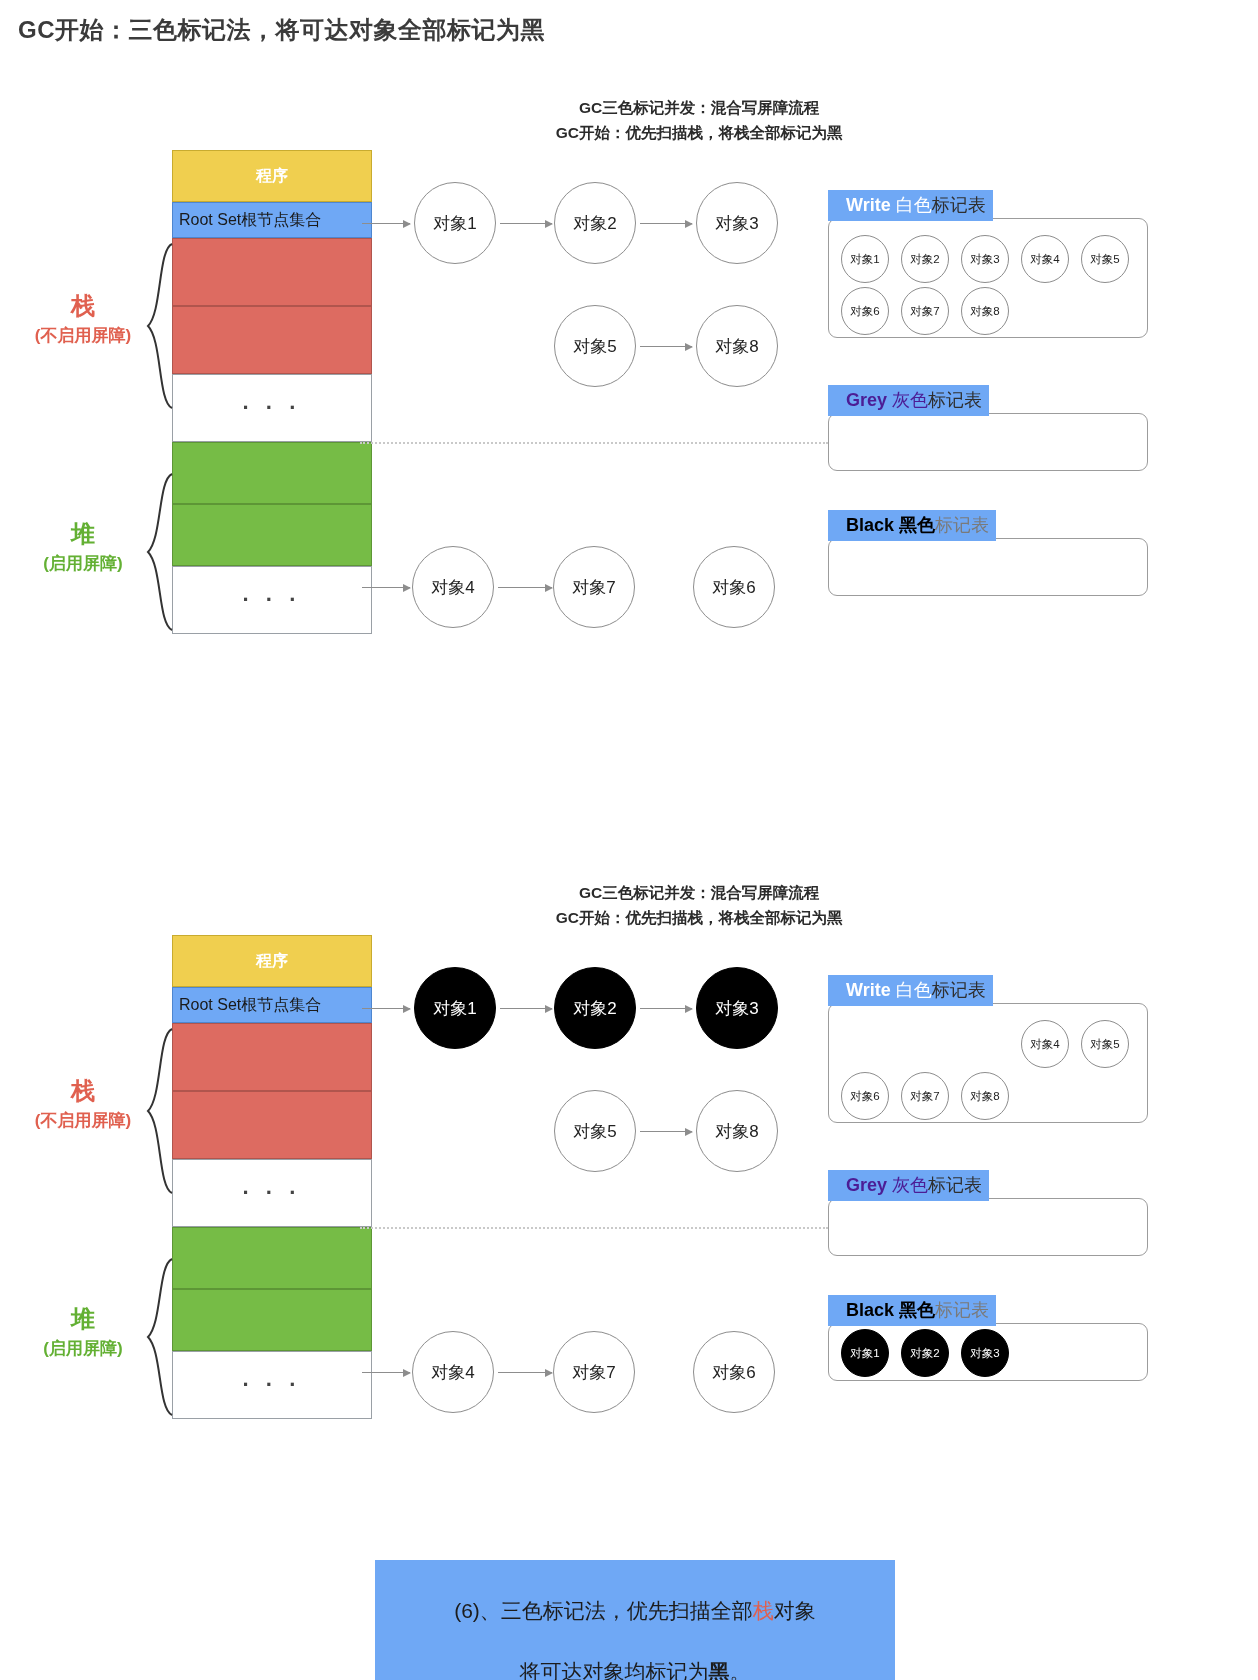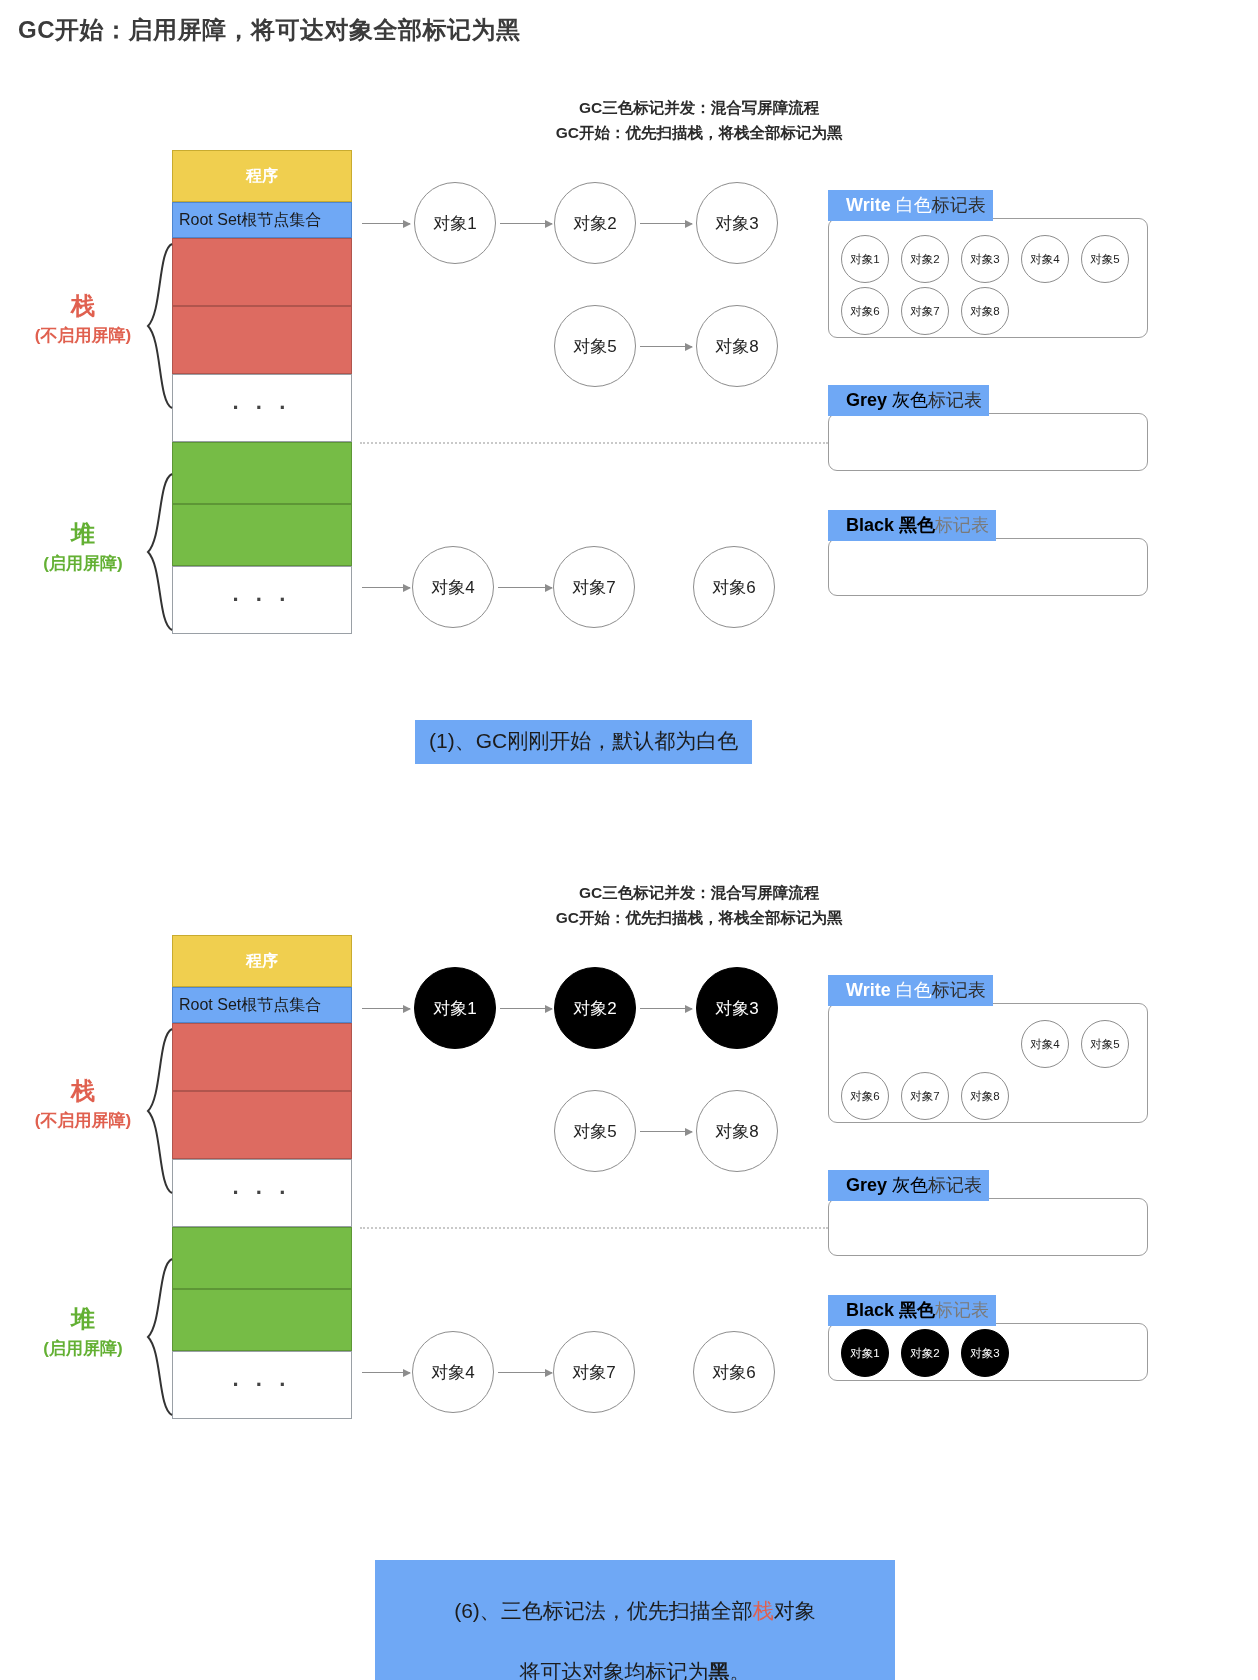--- a/index.html
+++ b/index.html
@@ -32,21 +32,21 @@
     font-weight: bold;
     color: #2b2b2b;
     left: 70px;
   }
   .subtitle.l1 { top: 8px; }
   .subtitle.l2 { top: 33px; }
 
   
   .memcol { position: absolute; left: 172px; width: 188px; }
   .memrow {
-    width: 180px;
+    width: 200px;
     border: 1px solid #9aa0a6;
     position: relative;
     display: flex; align-items: center; justify-content: center;
     font-size: 15px;
   }
   .row-program {
     height: 52px; background: #f0cf4f; border-color: #c8ab2f;
     color: #ffffff; font-weight: bold; font-size: 16px;
   }
   .row-rootset {
@@ -102,21 +102,21 @@
     padding: 3px 7px 4px 18px;
     font-size: 18px;
     white-space: nowrap;
     z-index: 3;
   }
   .mt-head .en { font-weight: bold; }
   .mt-head .zh1 { font-weight: normal; }
   .mt-head .zh2 { font-weight: normal; }
   .head-white .en, .head-white .zh1 { color: #ffffff; }
   .head-white .zh2 { color: #2f2f2f; }
-  .head-grey .en, .head-grey .zh1 { color: #000000; }
+  .head-grey .en, .head-grey .zh1 { color: #4c1d95; }
   .head-grey .zh2 { color: #2f2f2f; }
   .head-black .en, .head-black .zh1 { color: #000000; font-weight: bold; }
   .head-black .zh2 { color: #7a7a7a; font-weight: normal; }
 
   .mt-body {
     position: absolute;
     border: 1.4px solid #9c9c9c;
     border-radius: 9px;
     background: #ffffff;
   }
@@ -139,21 +139,21 @@
     padding: 6px 14px 8px 14px;
     line-height: 1.45;
     white-space: pre-line;
   }
   .cap-red { color: #e0604f; }
   .cap-bold { font-weight: bold; }
 </style>
 </head>
 <body>
 
-<div class="page-title">GC开始：启用屏障，将可达对象全部标记为黑</div>
+<div class="page-title">GC开始：三色标记法，将可达对象全部标记为黑</div>
 
 <div class="panel panel-1">
 
   <div class="subtitle l1">GC三色标记并发：混合写屏障流程</div>
   <div class="subtitle l2">GC开始：优先扫描栈，将栈全部标记为黑</div>
 
   <div class="memcol" style="top:60px;">
     <div class="memrow row-program">程序</div>
     <div class="memrow row-rootset">Root Set根节点集合</div>
     <div class="memrow row-red"></div>
@@ -220,21 +220,20 @@
   <div class="mt-head head-grey" style="left:828px; top:295px;">
     <span class="en">Grey </span><span class="zh1">灰色</span><span class="zh2">标记表</span>
   </div>
   <div class="mt-body" style="left:828px; top:323px; width:320px; height:58px;"></div>
 
   <div class="mt-head head-black" style="left:828px; top:420px;">
     <span class="en">Black </span><span class="zh1">黑色</span><span class="zh2">标记表</span>
   </div>
   <div class="mt-body" style="left:828px; top:448px; width:320px; height:58px;"></div>
 
-  <div class="caption" style="left:415px; top:630px;">(1)、GC刚刚开始，默认都为白色</div>
 </div>
 
 <div class="panel panel-2">
 
   <div class="subtitle l1">GC三色标记并发：混合写屏障流程</div>
   <div class="subtitle l2">GC开始：优先扫描栈，将栈全部标记为黑</div>
 
   <div class="memcol" style="top:60px;">
     <div class="memrow row-program">程序</div>
     <div class="memrow row-rootset">Root Set根节点集合</div>

